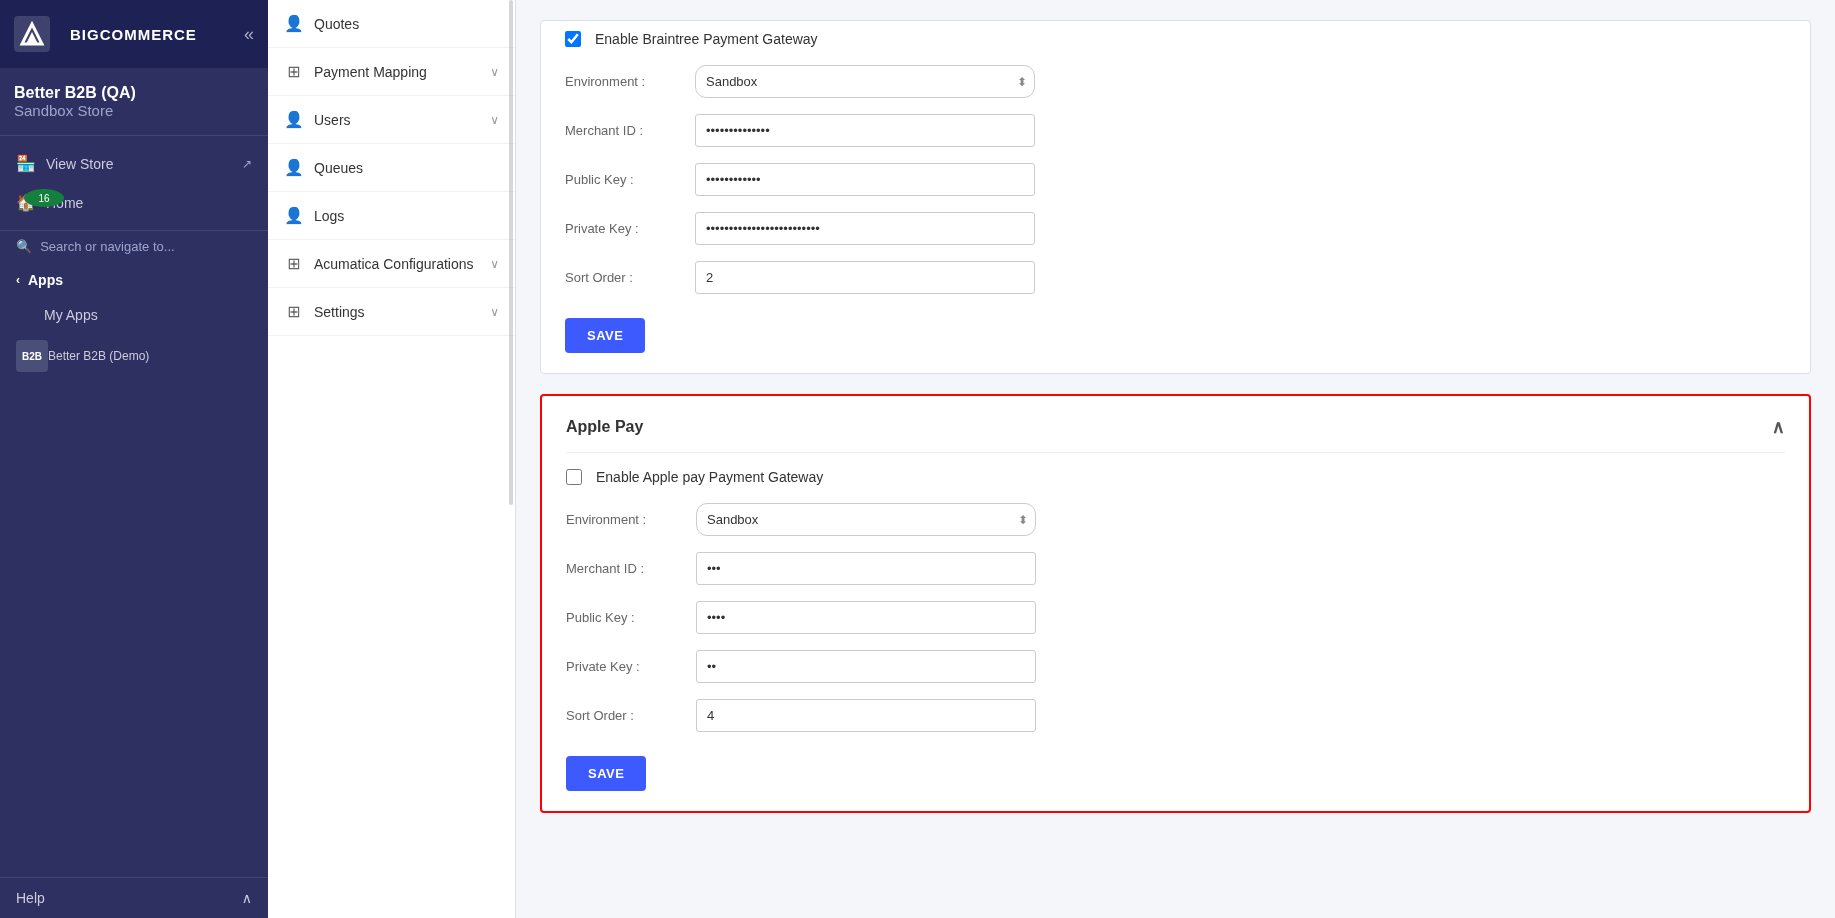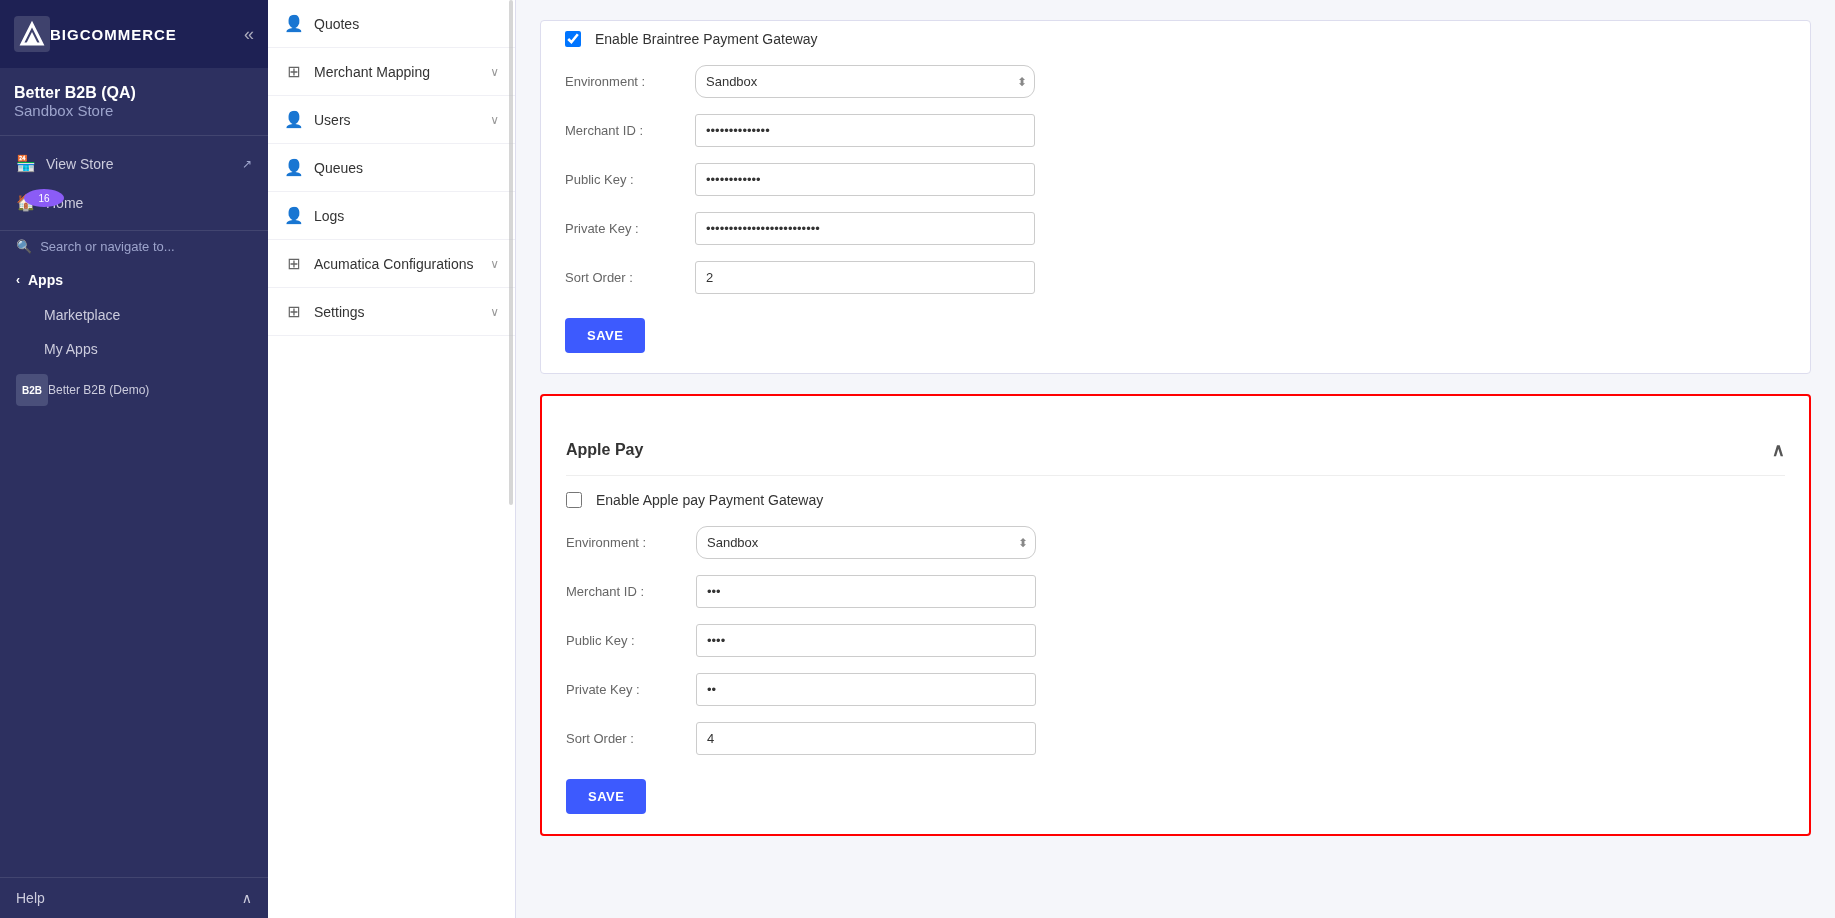--- a/index.html
+++ b/index.html
@@ -15,37 +15,37 @@
       flex-direction: column;
       height: 100%;
     }
     .sidebar-header {
       background: #1e2154;
       padding: 16px 14px;
       display: flex;
       align-items: center;
       justify-content: space-between;
     }
-    .logo-area { display: flex; align-items: center; gap: 0; }
+    .logo-area { display: flex; align-items: center; gap: 20px; }
     .logo-text { font-size: 15px; font-weight: 700; letter-spacing: 1px; color: #fff; }
     .collapse-btn { color: #aab; font-size: 18px; cursor: pointer; }
 
     .store-info { padding: 16px 14px; border-bottom: 1px solid rgba(255,255,255,0.1); }
     .store-name { font-size: 16px; font-weight: 700; color: #fff; }
     .store-sub { font-size: 15px; color: #9da4cc; }
 
     .sidebar-nav { padding: 8px 0; border-bottom: 1px solid rgba(255,255,255,0.1); }
     .nav-item {
       display: flex; align-items: center; gap: 10px;
       padding: 10px 16px; color: #ccd; font-size: 14px; cursor: pointer;
       position: relative;
     }
     .nav-icon { font-size: 16px; color: #9da4cc; width: 20px; text-align: center; }
     .badge {
-      background: #8b5cf6; color: #fff; font-size: 10px;
+      background: #15803d; color: #fff; font-size: 10px;
       border-radius: 50%; width: 40px; height: 18px;
       display: flex; align-items: center; justify-content: center;
       position: absolute; top: 6px; left: 24px;
     }
     .nav-item-external { font-size: 12px; color: #9da4cc; margin-left: auto; }
 
     .search-bar {
       display: flex; align-items: center; gap: 8px;
       padding: 8px 16px; color: #9da4cc; font-size: 13px; cursor: pointer;
     }
@@ -112,21 +112,21 @@
     }
     .form-section.highlighted {
       border: 2px solid red;
     }
 
     .section-header {
       display: flex; align-items: center; justify-content: space-between;
       padding-bottom: 14px;
       border-bottom: 1px solid #eee;
       margin-bottom: 16px;
-      font-size: 16px; font-weight: 600; color: #333; margin-top: 23px;
+      font-size: 16px; font-weight: 600; color: #333;
     }
     .section-collapse { font-size: 18px; color: #555; cursor: pointer; }
 
     .enable-row {
       display: flex; align-items: center; gap: 14px;
       margin-bottom: 18px;
       color: #333; font-size: 14px;
     }
     .enable-row input[type=checkbox] { width: 16px; height: 16px; cursor: pointer; }
 
@@ -233,23 +233,20 @@
     <span>🔍</span>
     <span>Search or navigate to...</span>
   </div>
 
   <div class="apps-section">
     <div class="apps-header">
       <span class="apps-chevron">‹</span>
       <span>Apps</span>
     </div>
     <div class="apps-sub-item">
-      <span>Marketplace</span>
-    </div>
-    <div class="apps-sub-item">
       <span>My Apps</span>
     </div>
     <div class="apps-sub-app">
       <div class="app-thumb">B2B</div>
       <span class="app-label">Better B2B (Demo)</span>
     </div>
   </div>
 
   <div class="sidebar-bottom">
     <span>Help</span>
@@ -257,21 +254,21 @@
   </div>
 </div>
 
 <div class="mid-nav" style="position:relative;">
   <div class="mid-nav-item">
     <span class="mid-nav-icon">👤</span>
     <span>Quotes</span>
   </div>
   <div class="mid-nav-item">
     <span class="mid-nav-icon">⊞</span>
-    <span>Merchant Mapping</span>
+    <span>Payment Mapping</span>
     <span class="mid-nav-chevron">∨</span>
   </div>
   <div class="mid-nav-item">
     <span class="mid-nav-icon">👤</span>
     <span>Users</span>
     <span class="mid-nav-chevron">∨</span>
   </div>
   <div class="mid-nav-item">
     <span class="mid-nav-icon">👤</span>
     <span>Queues</span>

